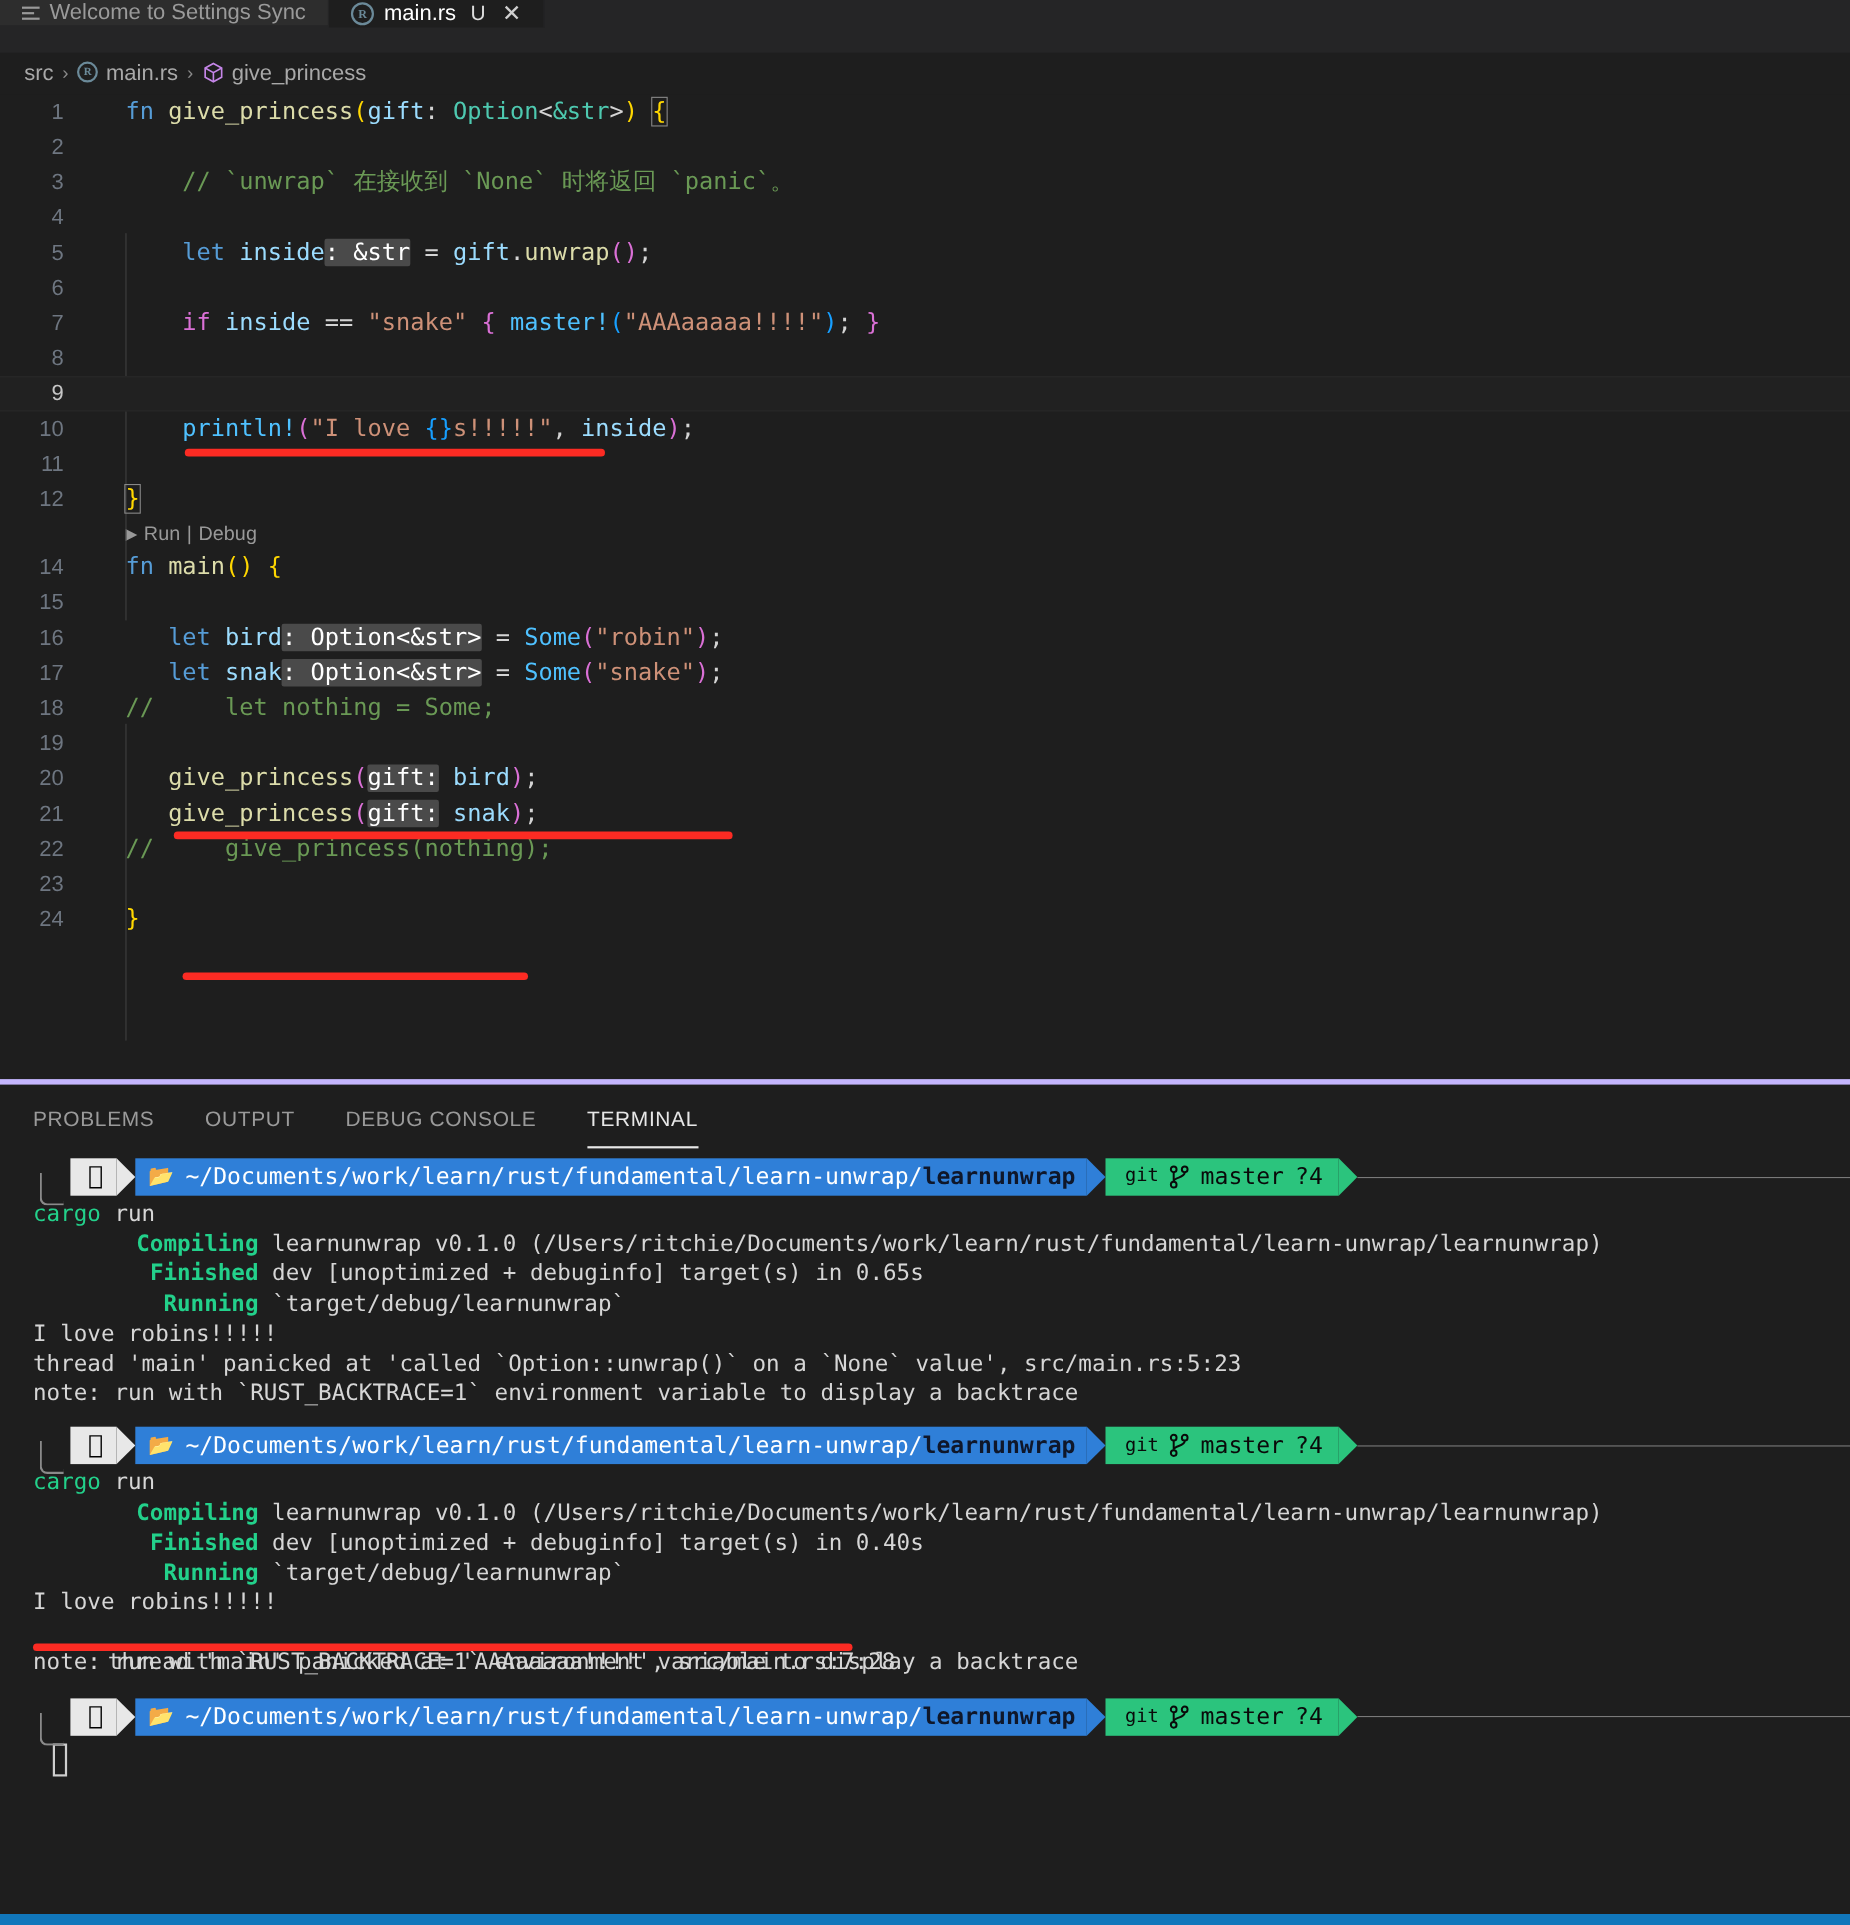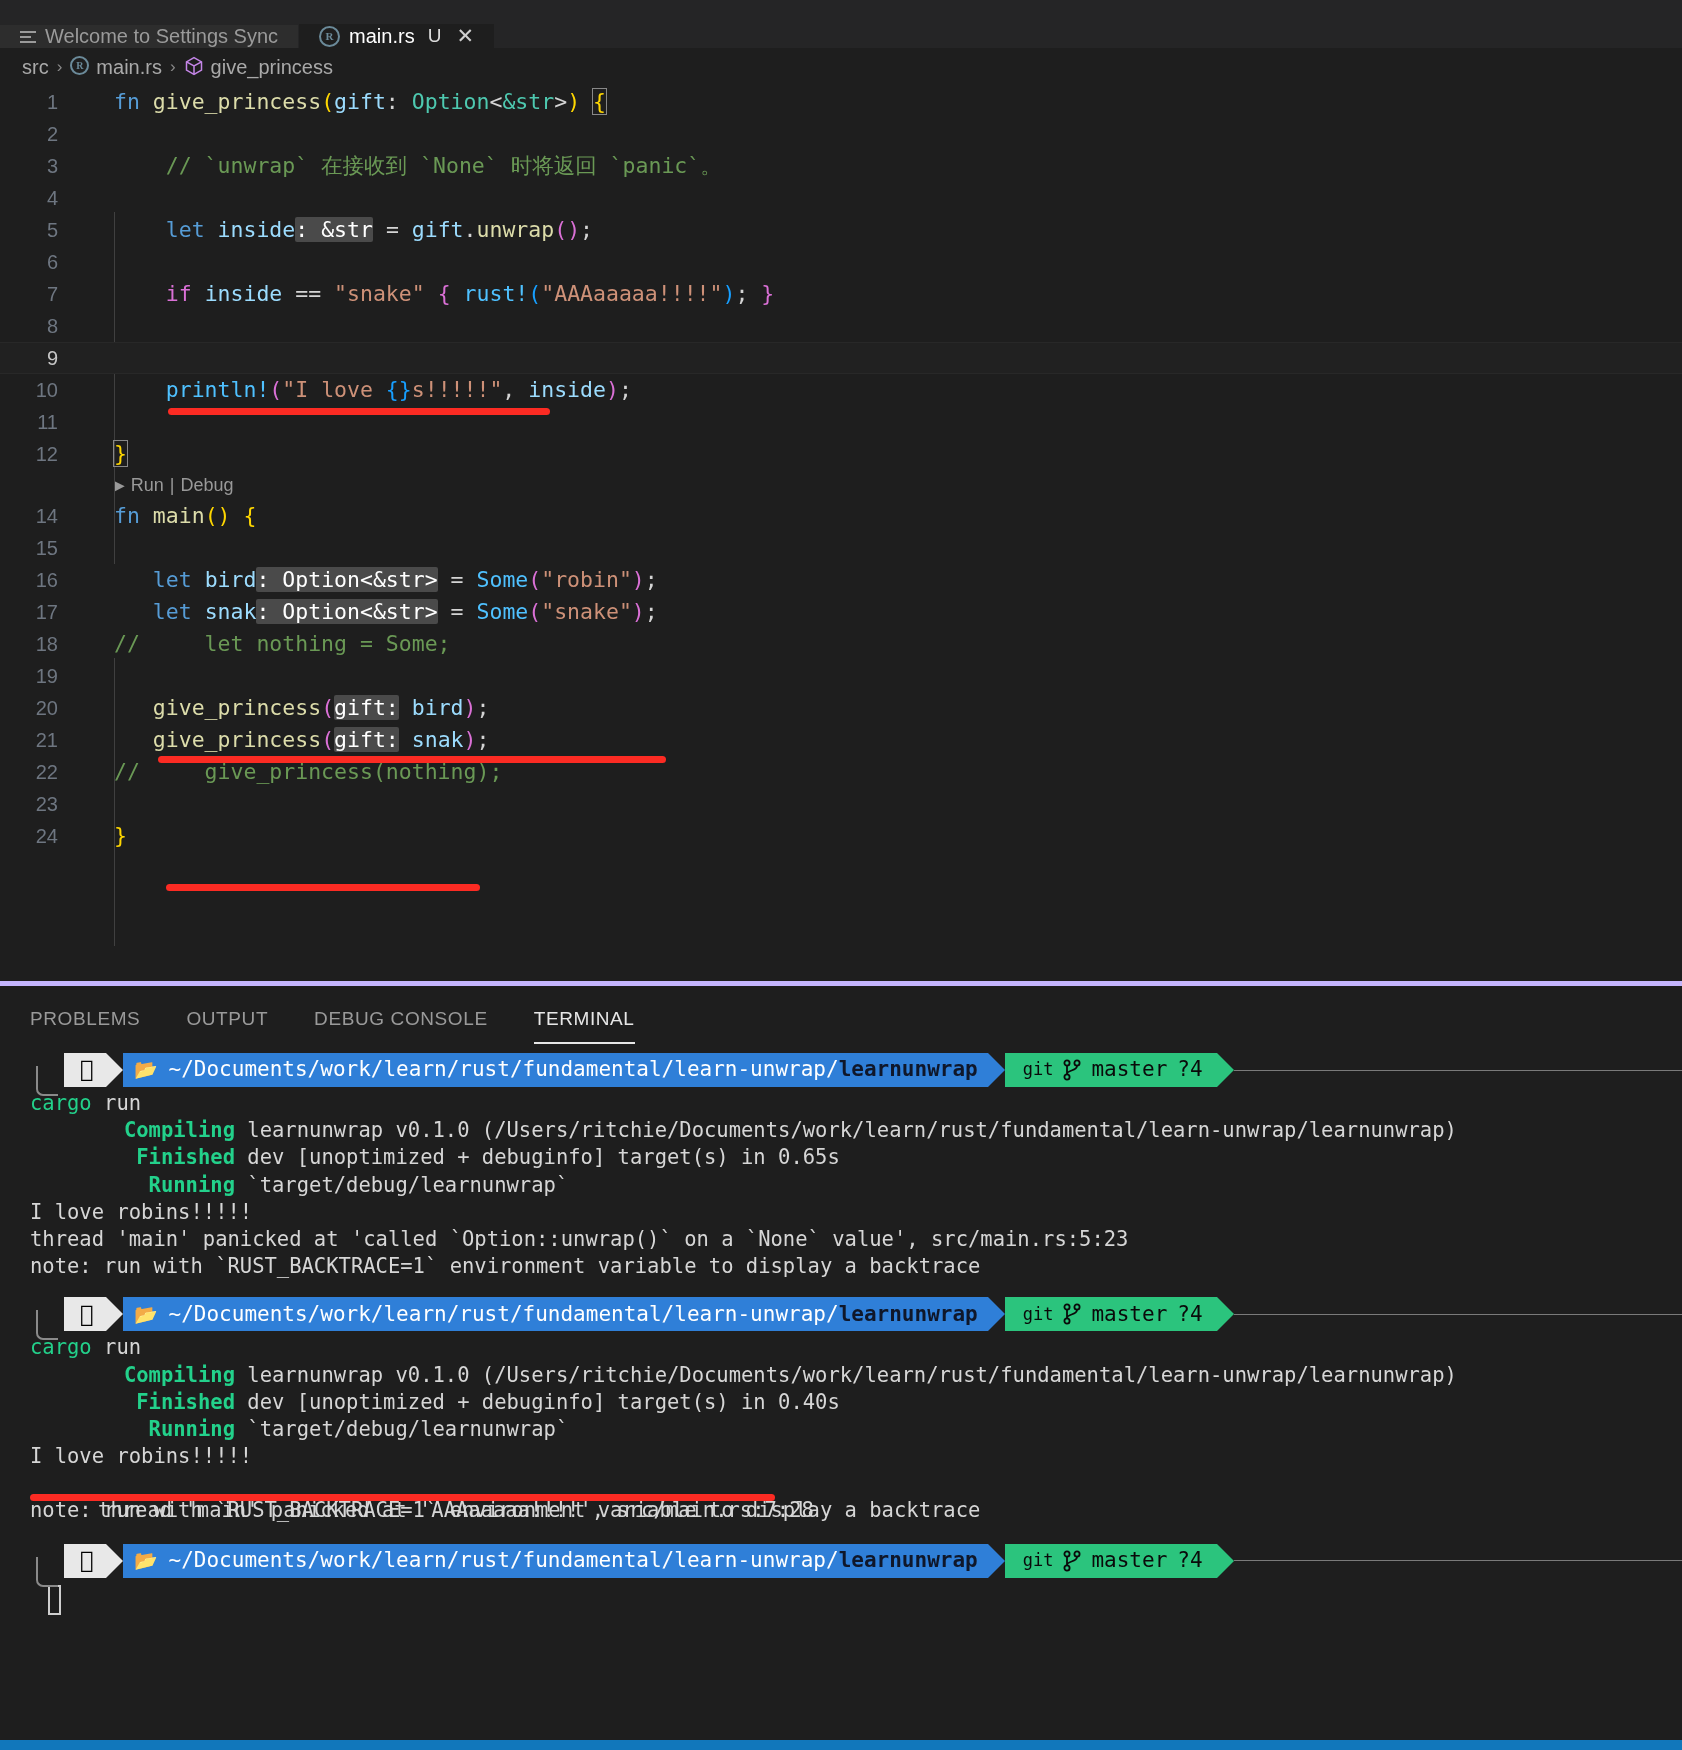--- a/index.html
+++ b/index.html
@@ -9,21 +9,21 @@
     font-family: "Liberation Sans", sans-serif;
     overflow: hidden;
   }
   body { position: relative; }
 
   
   .tabbar {
     height: 48px;
     background: #252526;
     display: flex;
-    align-items: flex-end;
+    align-items: flex-start;
     position: relative;
     z-index: 5;
   }
   .tab {
     display: flex; align-items: center; gap: 9px;
     padding: 0 20px;
     font-size: 20px;
     color: #9a9a9a;
     background: #2d2d2d;
     border-right: 1px solid #252526;
@@ -306,21 +306,21 @@
     <span class="ctext">    <span class="kw">let</span> <span class="var">inside</span><span class="hint">: &amp;str</span> <span class="punct">=</span> <span class="var">gift</span><span class="punct">.</span><span class="fn" style="color:#dcdcaa">unwrap</span><span class="par2">()</span><span class="punct">;</span></span>
   </div>
 
   <div class="code-line">
     <span class="lnum">6</span>
     <span class="ctext"></span>
   </div>
 
   <div class="code-line">
     <span class="lnum">7</span>
-    <span class="ctext">    <span class="par2">if</span> <span class="var">inside</span> <span class="punct">==</span> <span class="str">"snake"</span> <span class="par2">{</span> <span class="macro">rust!</span><span class="par3">(</span><span class="str">"AAAaaaaa!!!!"</span><span class="par3">)</span><span class="punct">;</span> <span class="par2">}</span></span>
+    <span class="ctext">    <span class="par2">if</span> <span class="var">inside</span> <span class="punct">==</span> <span class="str">"snake"</span> <span class="par2">{</span> <span class="macro">master!</span><span class="par3">(</span><span class="str">"AAAaaaaa!!!!"</span><span class="par3">)</span><span class="punct">;</span> <span class="par2">}</span></span>
   </div>
 
   <div class="code-line">
     <span class="lnum">8</span>
     <span class="ctext"></span>
   </div>
 
   <div class="code-line current">
     <span class="lnum cur">9</span>
     <span class="ctext"></span>

